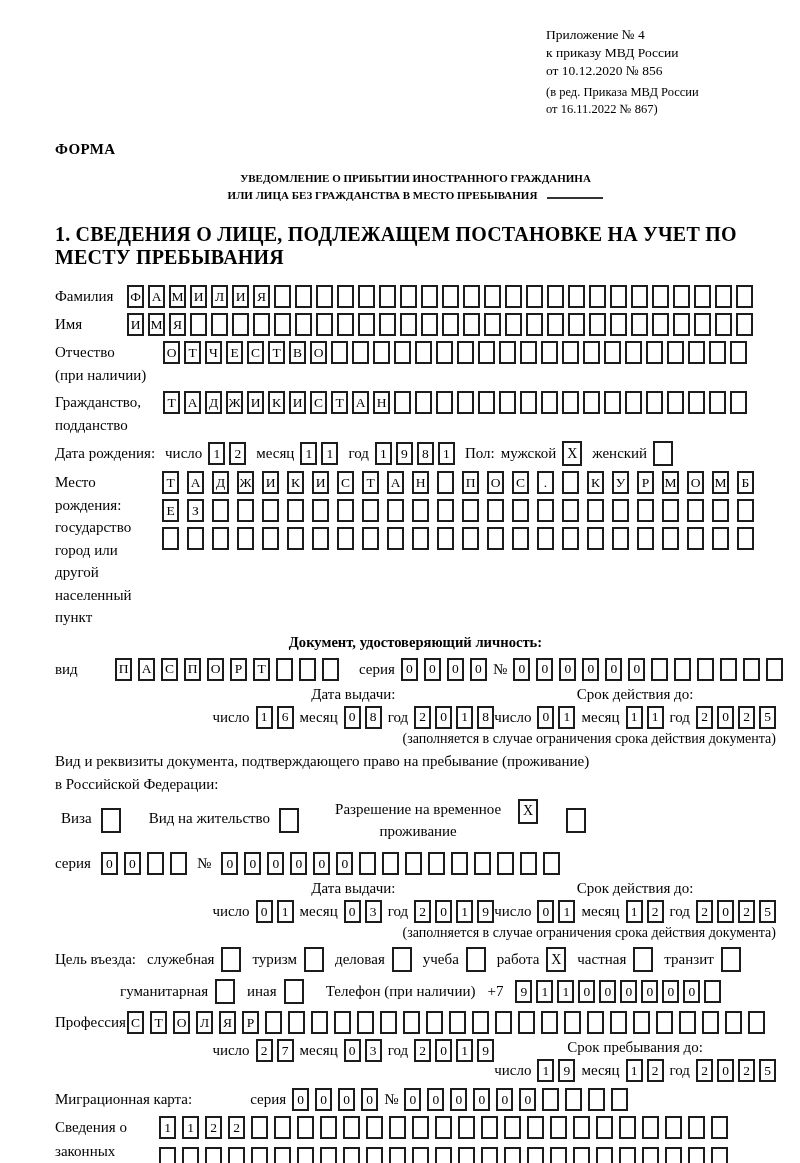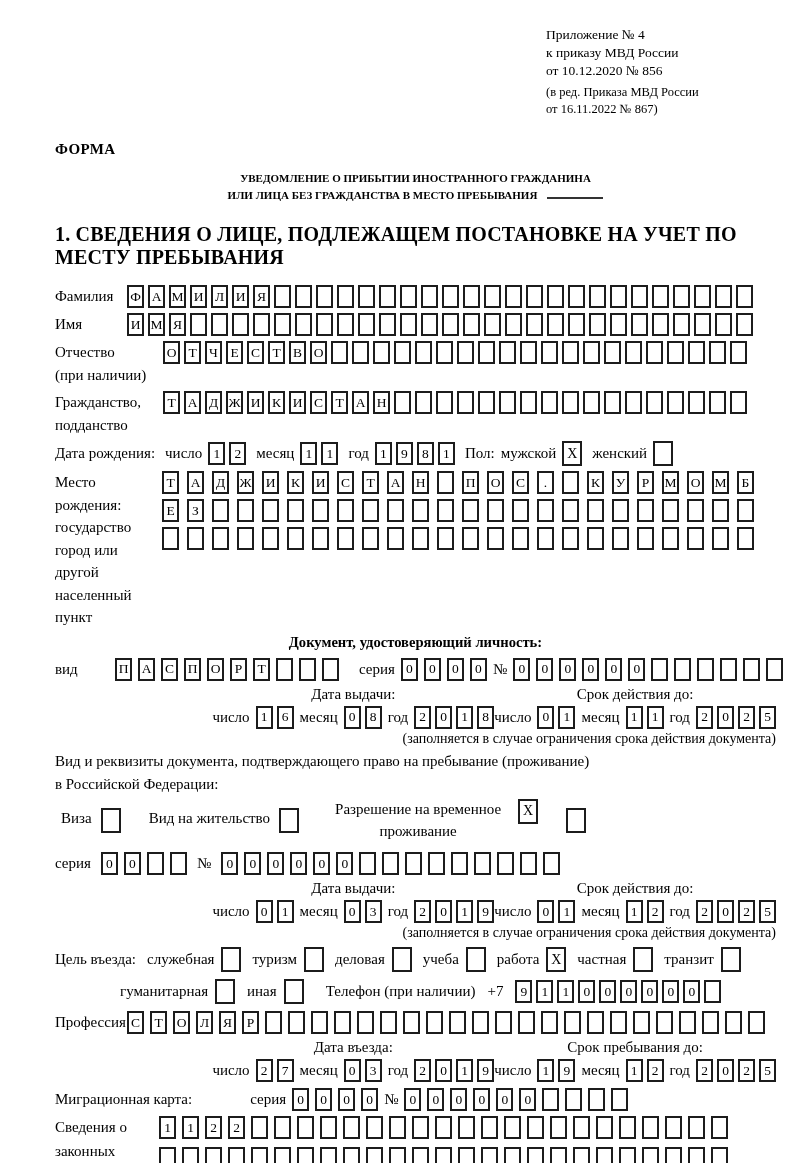--- a/index.html
+++ b/index.html
@@ -628,21 +628,20 @@
         <span class="cell"></span>
         <span class="cell"></span>
         <span class="cell"></span>
         <span class="cell"></span>
         <span class="cell"></span>
       </span>
   </div>
 
   <div class="datepair">
     <div>
-      <div class="dategrp-head">Дата въезда:</div>
       <div class="dategrp-row">
         <span>число</span>
         <span class="cellrow">
             <span class="cell">2</span>
             <span class="cell">7</span>
           </span>
         <span>месяц</span>
         <span class="cellrow">
             <span class="cell">0</span>
             <span class="cell">3</span>

